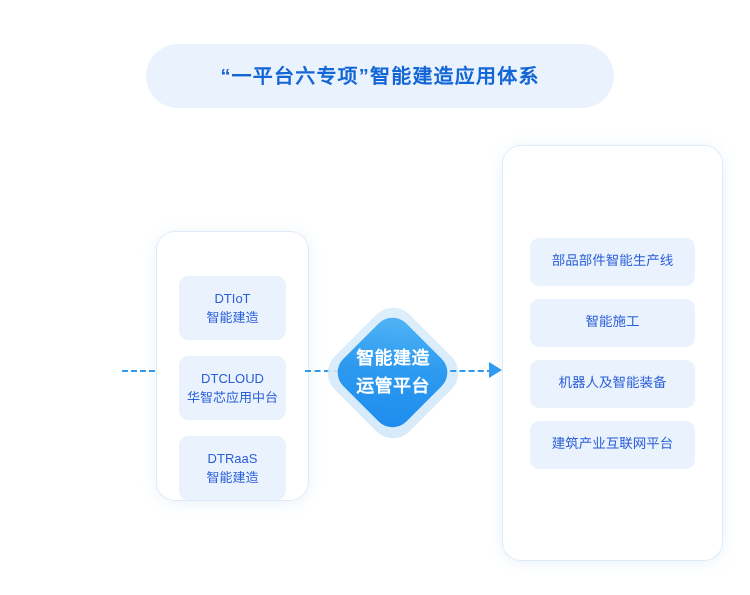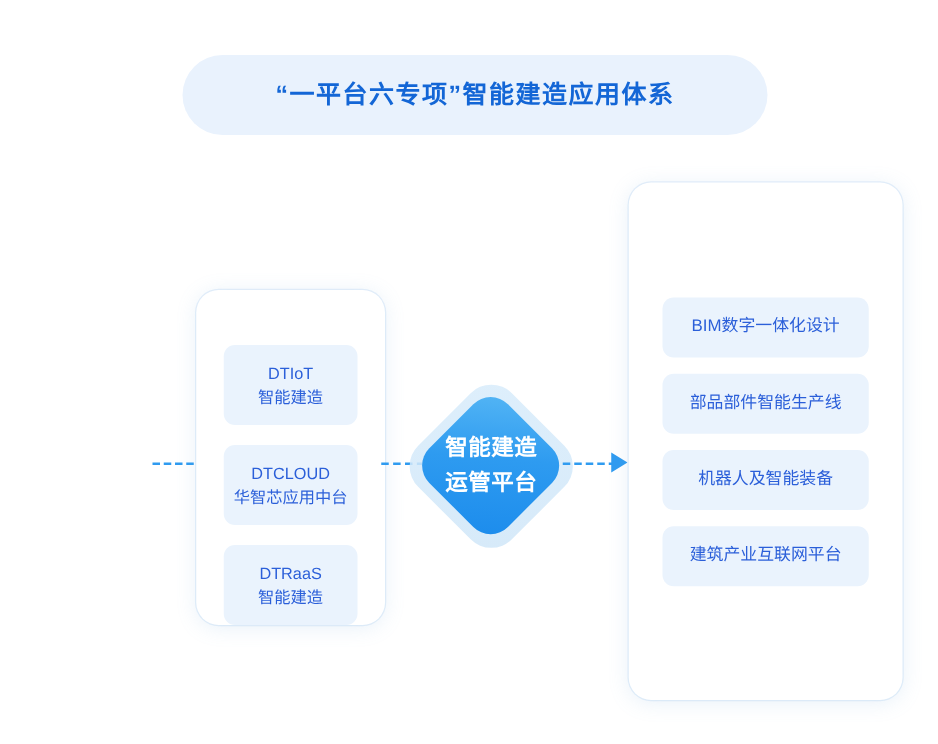--- a/index.html
+++ b/index.html
@@ -210,26 +210,26 @@
       <span>智能建造</span>
       <span>运管平台</span>
     </div>
   </div>
 
   <div class="connector" id="conn-right"></div>
   <div class="arrow-head"></div>
 
   <div class="panel" id="panel-right">
     <div class="chip">
-      <span class="chip-line">BIM数字一体化设计</span>
-    </div>
-    <div class="chip">
       <span class="chip-line">部品部件智能生产线</span>
     </div>
     <div class="chip">
+      <span class="chip-line">智能施工</span>
+    </div>
+    <div class="chip">
       <span class="chip-line">机器人及智能装备</span>
     </div>
     <div class="chip">
       <span class="chip-line">建筑产业互联网平台</span>
     </div>
   </div>
 
 </div>
 
 </body></html>

